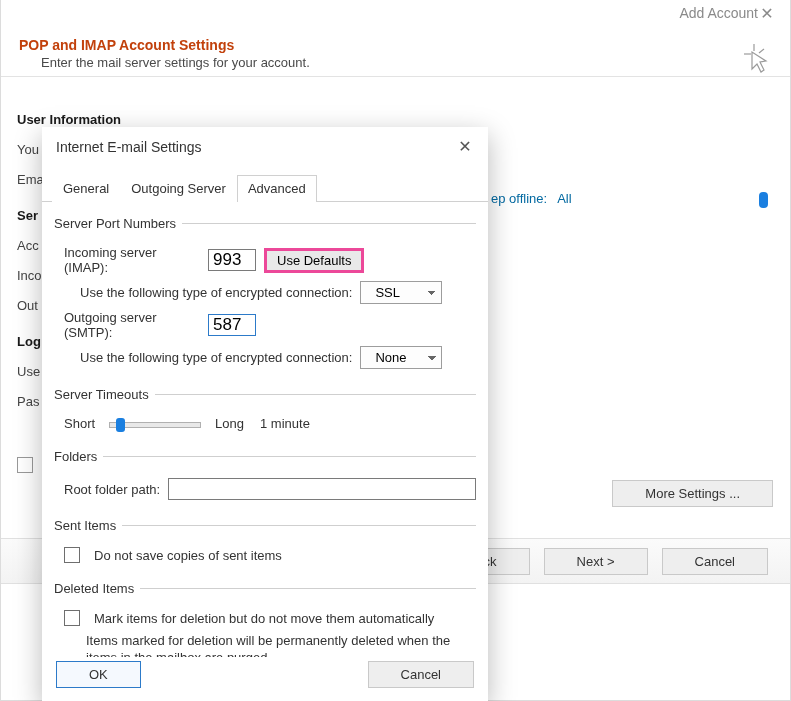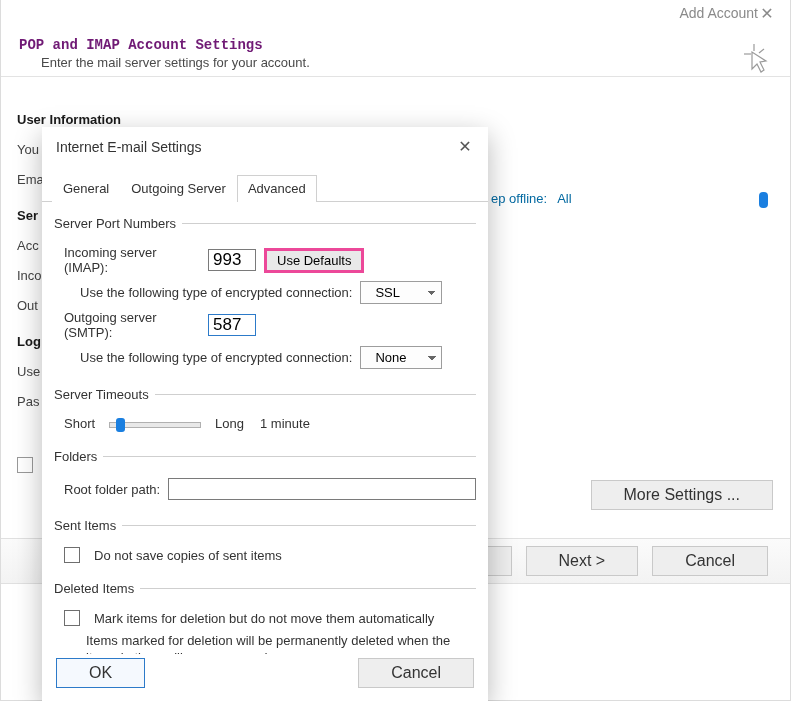--- a/index.html
+++ b/index.html
@@ -43,22 +43,21 @@
     font-size:16px; color:#8a8a8a;
   }
   .top-area {
     padding: 10px 6px 6px 18px;
     background:#fff;
     border-bottom:1px solid #e3e3e3;
   }
   .top-heading {
     font-weight: bold;
     font-size: 14px;
-    color:#701a75;
-    font-family:Liberation Mono, monospace;
+    color:#c2410c;
   }
   .top-sub {
     margin-left: 22px;
     color: #4a4a4a;
     font-size: 13px;
     margin-top:2px;
   }
   .cursor-icon {
     position: absolute;
     right: 18px;
@@ -109,21 +108,21 @@
 
   .more-settings {
     position:absolute;
     right:17px; top:480px;
   }
   .btn {
     background:#eeeeee;
     border:1px solid #c9c9c9;
     color:#333;
     padding:5px 32px;
-    font-size:16px;
+    font-size:13px;
     font-family:inherit;
     cursor:pointer;
   }
   .nav-footer {
     position:absolute;
     top:538px; left:0; right:0;
     height:46px;
     background:linear-gradient(#fbfbfb,#f3f3f3);
     border-top:1px solid #e0e0e0;
     border-bottom:1px solid #e0e0e0;

